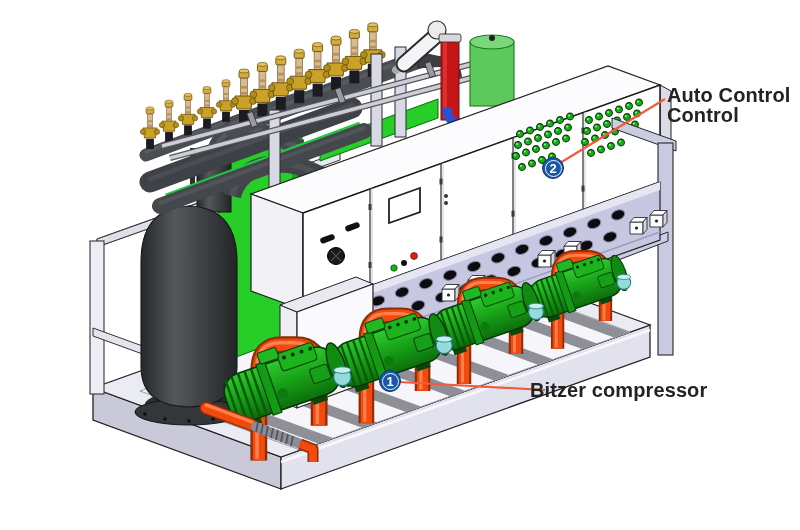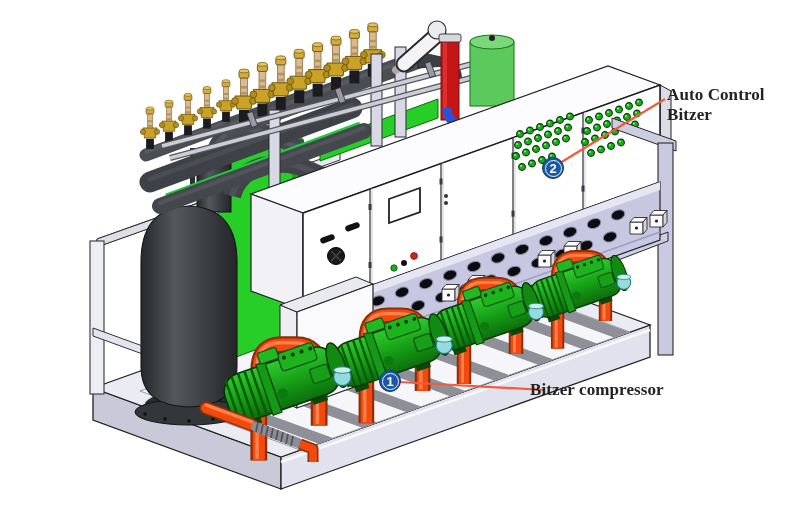--- a/index.html
+++ b/index.html
@@ -15,22 +15,22 @@
     background:var(--badge-fill);border:1px solid var(--badge-outline);
     color:var(--badge-text);font-size:13px;font-weight:bold;
     display:flex;align-items:center;justify-content:center;box-sizing:border-box;
     z-index:5;
   }
   .badge::after{
     content:"";position:absolute;inset:1.5px;border:1.3px solid rgba(255,255,255,.92);
     border-radius:50%;pointer-events:none;
   }
   .callout-label{
-    position:absolute;color:var(--label-text);font-size:17px;font-weight:700;
-    line-height:20px;white-space:nowrap;z-index:5;letter-spacing:.1px;font-family:Liberation Serif, serif;
+    position:absolute;color:var(--label-text);font-size:20px;font-weight:700;
+    line-height:20px;white-space:nowrap;z-index:5;letter-spacing:.1px;
   }
 </style>
 </head>
 <body>
 
 <div class="stage">
 <svg width="800" height="530" viewBox="0 0 800 530">
   <defs>
     <linearGradient id="tg" x1="0" y1="0" x2="1" y2="0">
       <stop offset="0" stop-color="#26282a"></stop>
@@ -402,15 +402,15 @@
 
 <div class="badge" style="left:379px;top:370px">
   <span>1</span>
 </div>
 <div class="badge" style="left:542px;top:157px">
   <span>2</span>
 </div>
 <div class="callout-label" style="left:530px;top:380px">Bitzer compressor</div>
 <div class="callout-label" style="left:667px;top:85px">
   <div>Auto Control</div>
-  <div>Bitzer</div>
+  <div>Control</div>
 </div>
 </div>
 
 </body></html>

